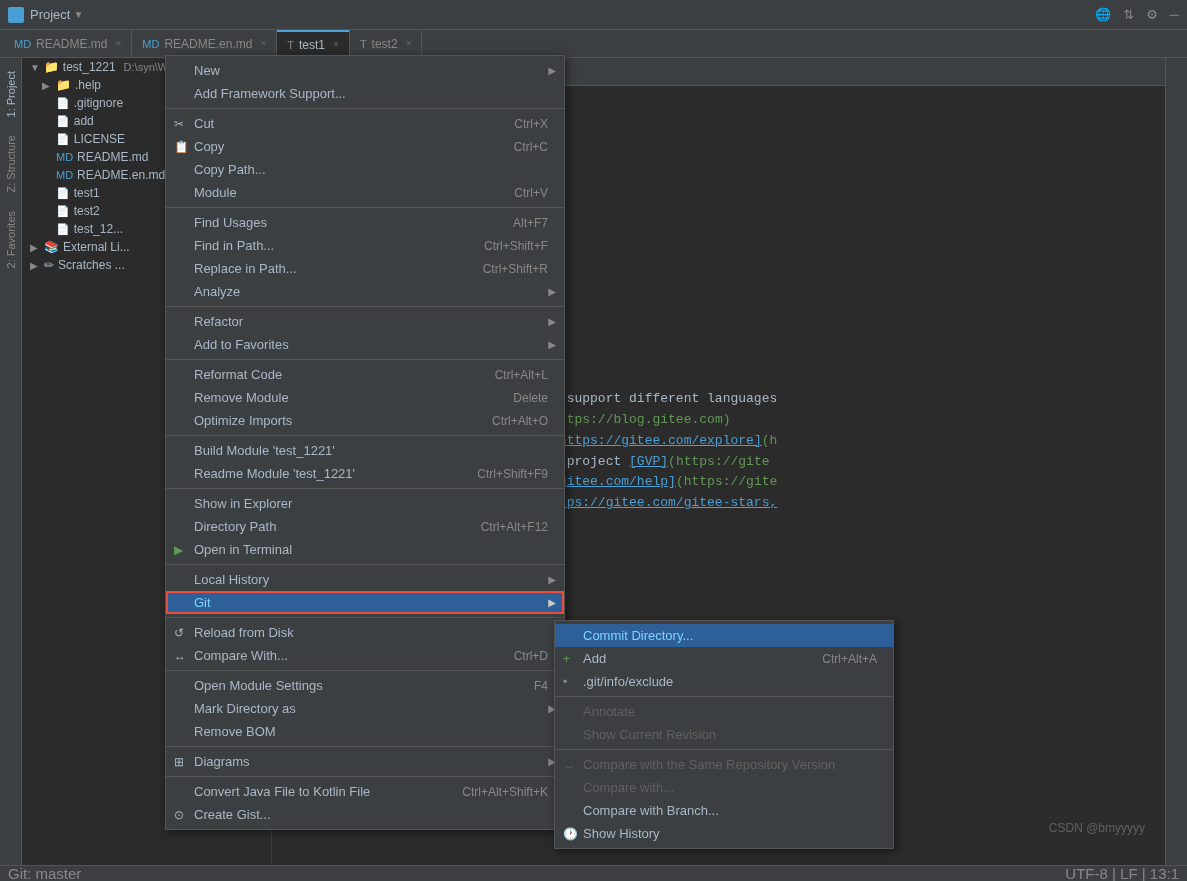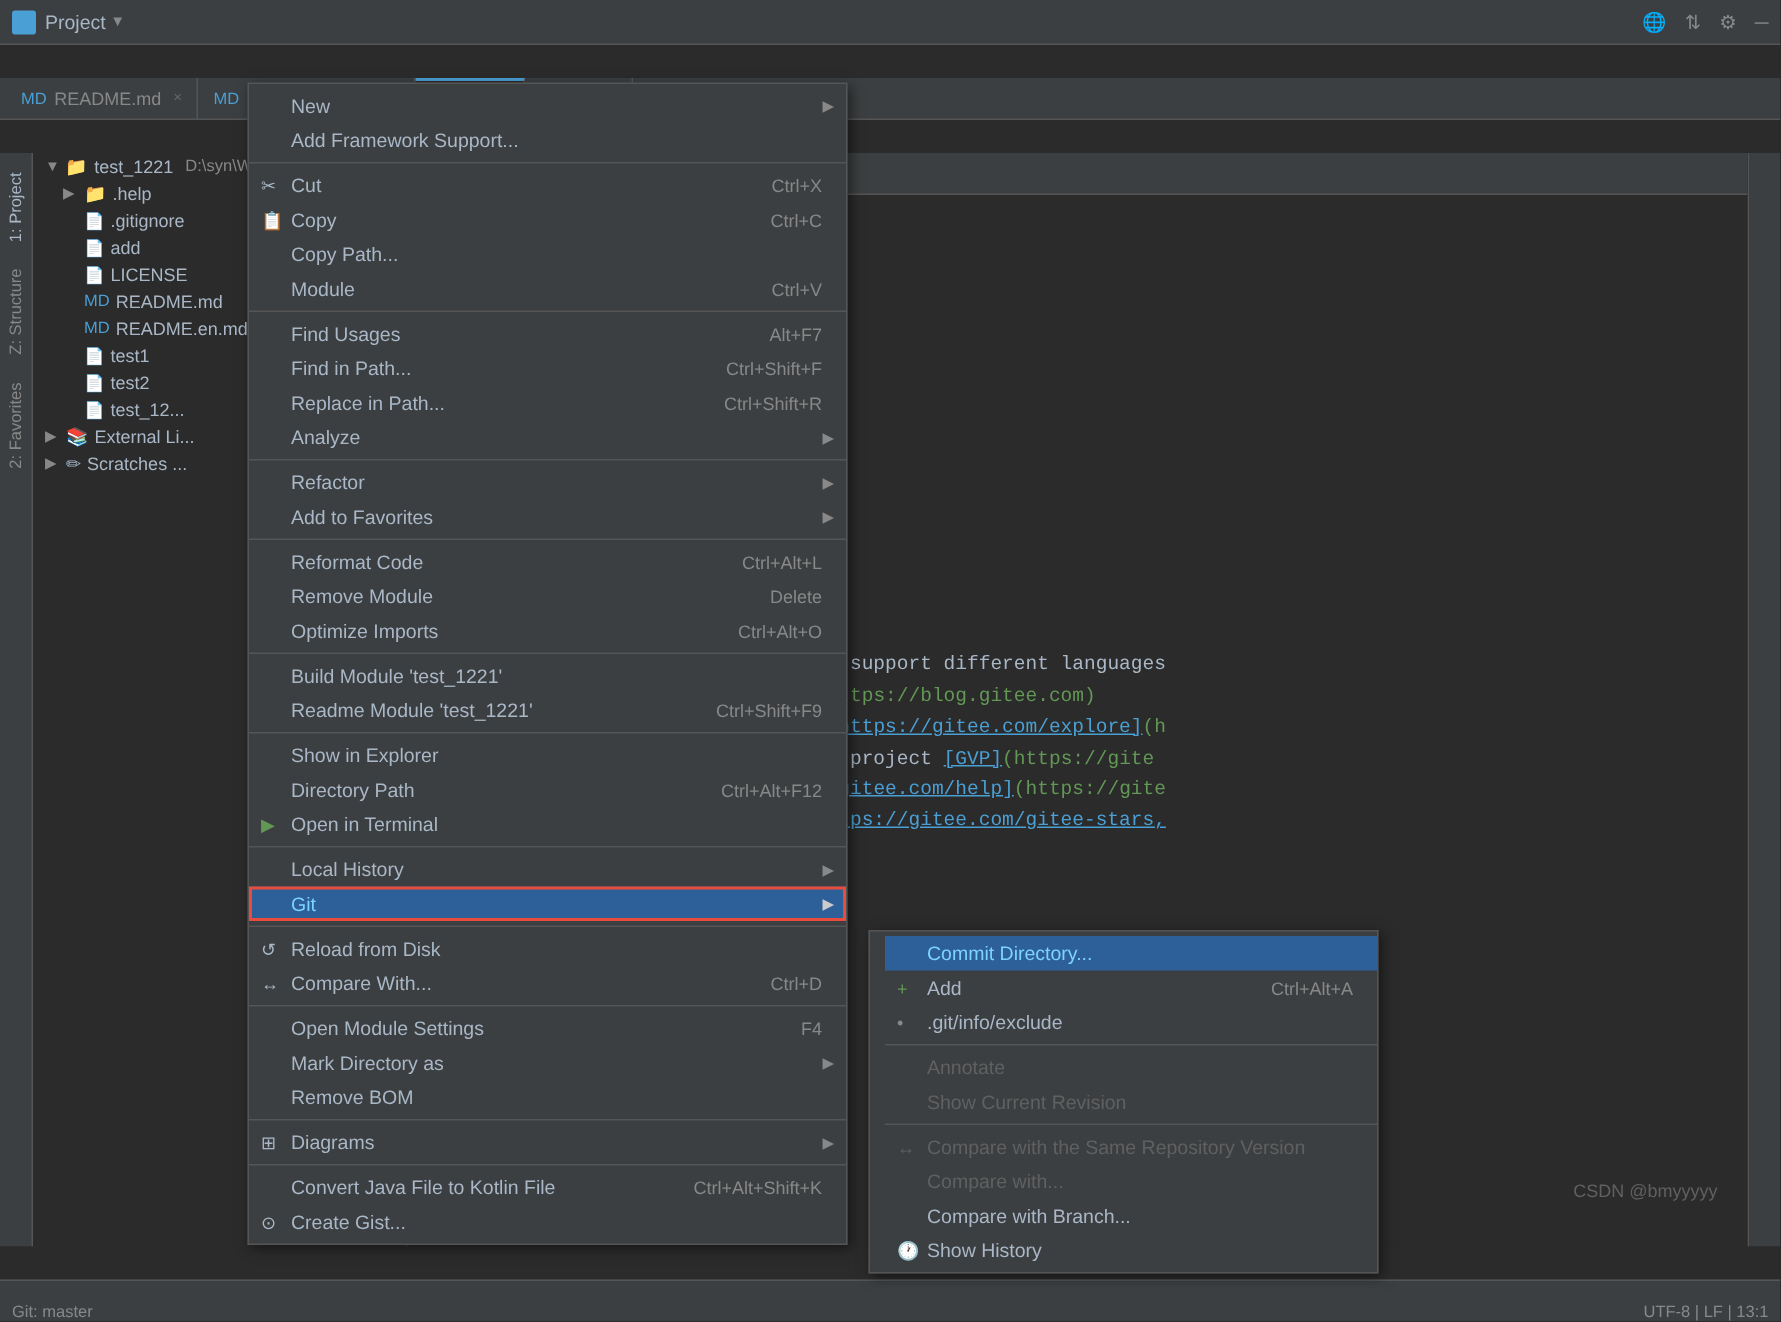--- a/index.html
+++ b/index.html
@@ -1,19 +1,19 @@
 <!DOCTYPE html>
 <html><head>
   <meta charset="utf-8">
   <style>
     * { box-sizing: border-box; margin: 0; padding: 0; }
     body { font-family: 'Segoe UI', Arial, sans-serif; font-size: 13px; background: #2b2b2b; color: #a9b7c6; width: 1187px; height: 881px; overflow: hidden; position: relative; }
 
     
-    .ide-container { display: flex; flex-direction: column; width: 1187px; height: 881px; gap: 22px; }
+    .ide-container { display: flex; flex-direction: column; width: 1187px; height: 881px; }
 
     
     .title-bar { background: #3c3f41; height: 30px; display: flex; align-items: center; padding: 0 8px; border-bottom: 1px solid #555; flex-shrink: 0; }
     .title-bar-left { display: flex; align-items: center; gap: 6px; color: #a9b7c6; font-size: 13px; }
     .title-bar-icon { width: 16px; height: 16px; background: #4a9fd4; border-radius: 2px; }
     .title-bar-dropdown { display: flex; align-items: center; gap: 3px; cursor: pointer; }
     .chevron-down { font-size: 10px; color: #888; }
     .title-bar-spacer { flex: 1; }
     .title-bar-actions { display: flex; gap: 12px; color: #888; }
 
@@ -55,31 +55,31 @@
     .menu-item .shortcut { color: #888; font-size: 12px; margin-left: 20px; }
     .menu-separator { height: 1px; background: #555; margin: 3px 0; }
     .menu-item.has-submenu::after { content: '▶'; position: absolute; right: 8px; font-size: 10px; color: #888; }
     .menu-item.highlighted.has-submenu::after { color: #ccc; }
     .menu-item-icon { position: absolute; left: 8px; font-size: 12px; }
 
     
     .primary-menu { top: 40px; left: 160px; }
 
     
-    .git-submenu { position: absolute; top: 620px; left: 579px; min-width: 220px; padding-left: 10px; }
+    .git-submenu { position: absolute; top: 620px; left: 554px; min-width: 220px; }
 
     
     .left-panel { width: 22px; background: #3c3f41; display: flex; flex-direction: column; align-items: center; padding-top: 5px; gap: 2px; border-right: 1px solid #555; }
     .side-tab { writing-mode: vertical-rl; text-orientation: mixed; transform: rotate(180deg); padding: 8px 3px; font-size: 11px; color: #888; cursor: pointer; white-space: nowrap; }
     .side-tab.active { color: #a9b7c6; }
 
     .right-panel { width: 22px; background: #3c3f41; border-left: 1px solid #555; display: flex; flex-direction: column; align-items: center; }
 
     
-    .status-bar { height: 28px; background: #3c3f41; border-top: 1px solid #555; display: flex; align-items: flex-end; padding: 0 8px; font-size: 11px; color: #888; flex-shrink: 0; }
+    .status-bar { height: 16px; background: #3c3f41; border-top: 1px solid #555; display: flex; align-items: center; padding: 0 8px; font-size: 15px; color: #888; flex-shrink: 0; }
     .status-right { margin-left: auto; }
 
     .watermark { position: absolute; bottom: 30px; right: 20px; font-size: 12px; color: #606060; }
   </style>
 </head>
 <body>
 
 <div class="ide-container">
 
   <div class="title-bar">

